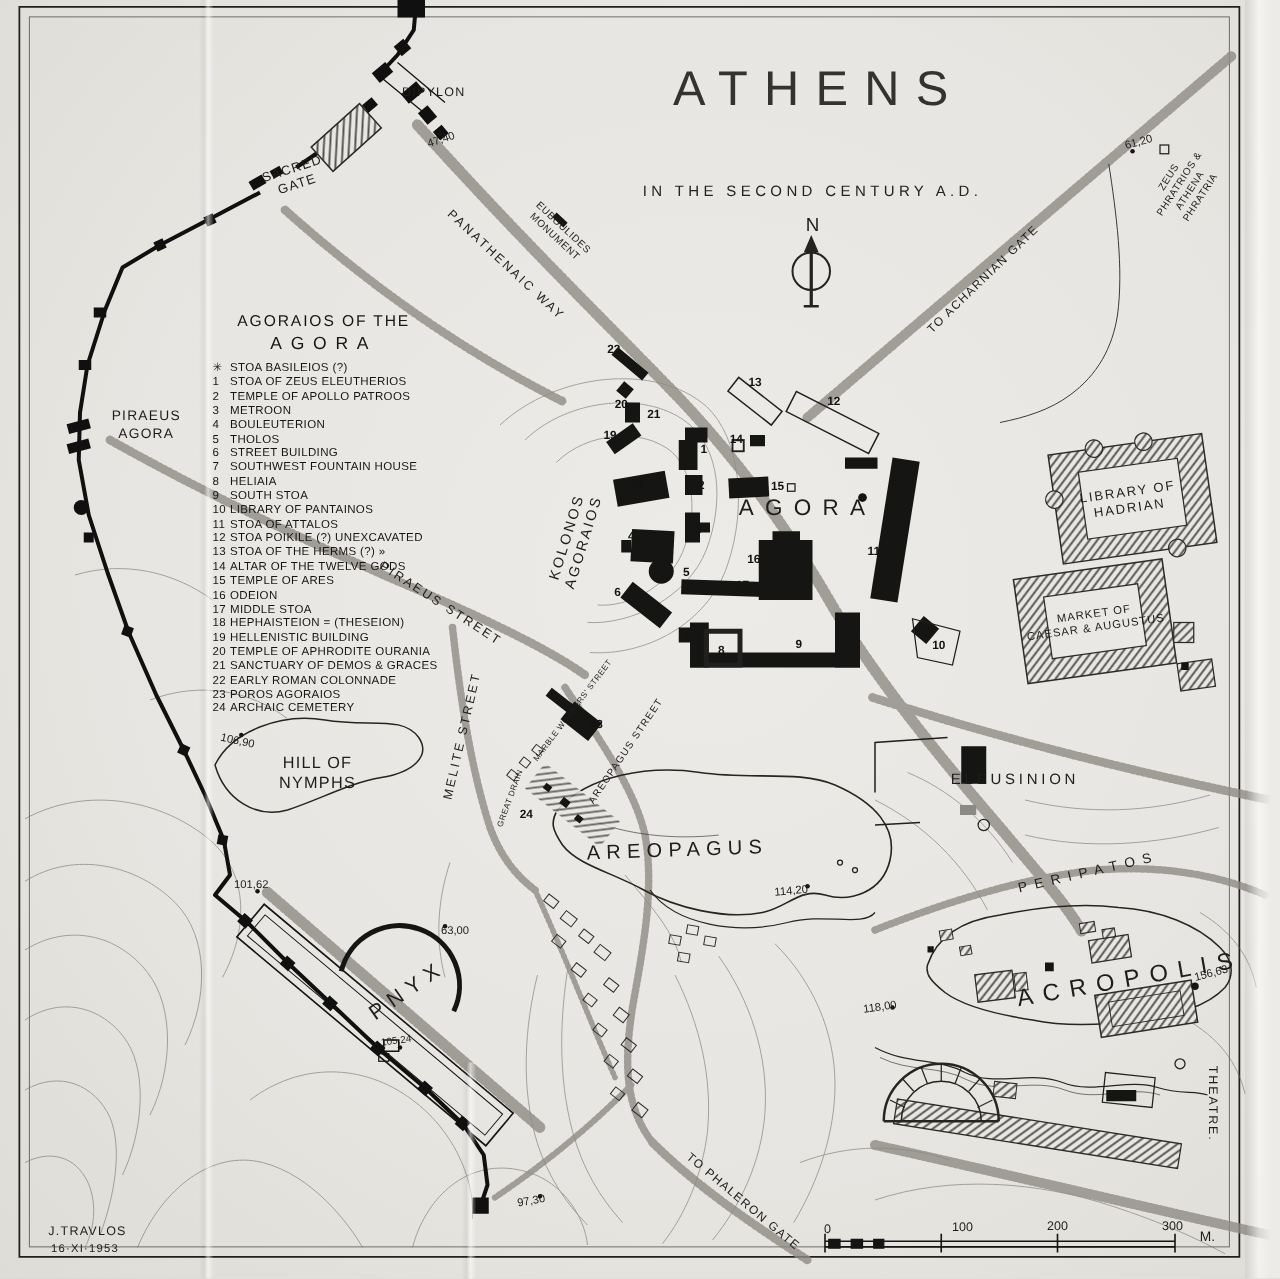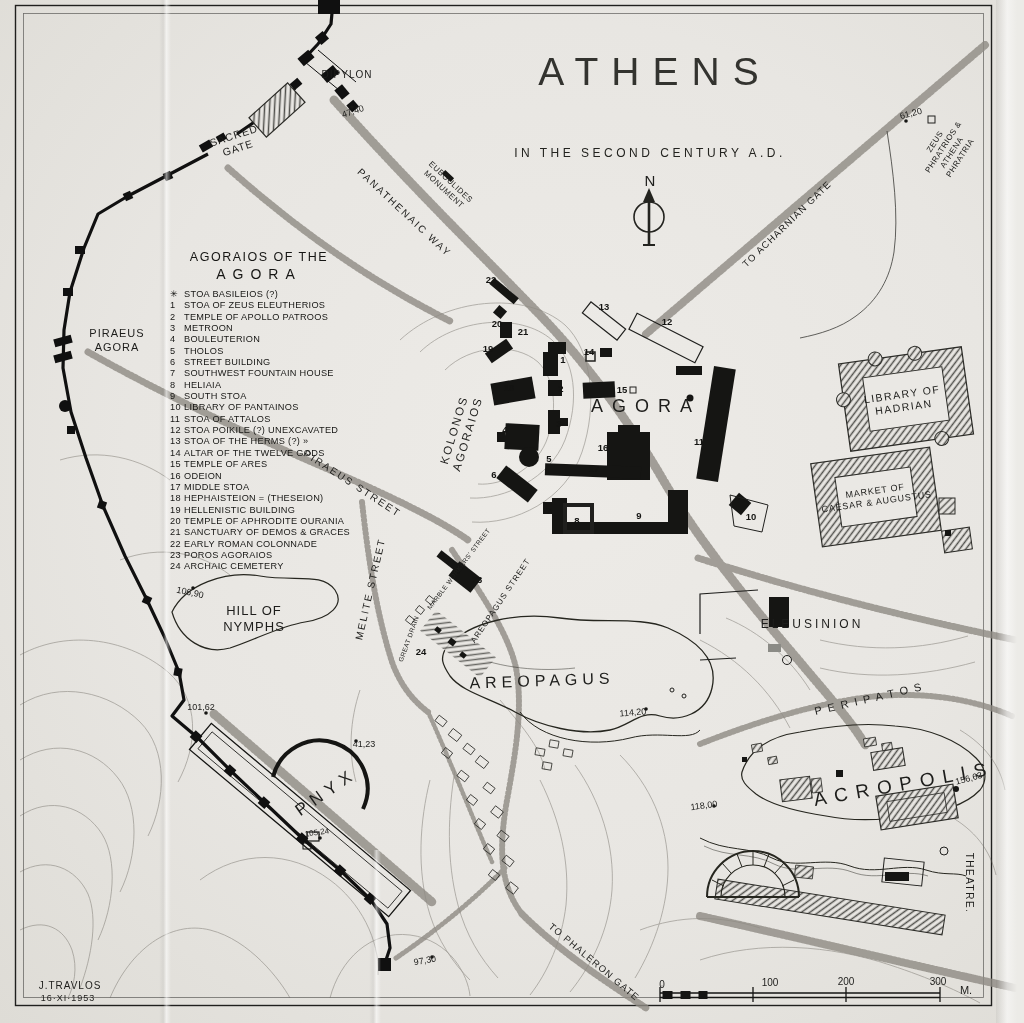--- a/index.html
+++ b/index.html
@@ -601,21 +601,21 @@
       <div class="lbl" style="left: 352px; top: 484px; font-size: 10px; letter-spacing: 2px; transform: translate(-50%, -50%) rotate(33deg);">PIRAEUS STREET</div>
       <div class="lbl" style="left: 371px; top: 589px; font-size: 10px; letter-spacing: 2px; transform: translate(-50%, -50%) rotate(-77deg);">MELITE STREET</div>
       <div class="lbl" style="left: 459px; top: 569px; font-size: 6.5px; letter-spacing: 0.4px; transform: translate(-50%, -50%) rotate(-53deg);">MARBLE WORKERS' STREET</div>
       <div class="lbl" style="left: 501px; top: 601px; font-size: 8px; letter-spacing: 1px; transform: translate(-50%, -50%) rotate(-56deg);">AREOPAGUS STREET</div>
       <div class="lbl" style="left: 409px; top: 639px; font-size: 6.5px; letter-spacing: 0.4px; transform: translate(-50%, -50%) rotate(-70deg);">GREAT DRAIN</div>
       <div class="lbl" style="left: 254px; top: 619px; font-size: 13px; letter-spacing: 1px; transform: translate(-50%, -50%) rotate(0deg);">HILL OF
 NYMPHS</div>
       <div class="lbl" style="left: 190px; top: 593px; font-size: 9px; transform: translate(-50%, -50%) rotate(12deg);">106,90</div>
       <div class="lbl" style="left: 201px; top: 708px; font-size: 9px; transform: translate(-50%, -50%) rotate(0deg);">101,62</div>
       <div class="lbl" style="left: 326px; top: 792px; font-size: 17px; letter-spacing: 6px; transform: translate(-50%, -50%) rotate(-35deg);">PNYX</div>
-      <div class="lbl" style="left: 364px; top: 745px; font-size: 9px; transform: translate(-50%, -50%) rotate(0deg);">41,23</div>
+      <div class="lbl" style="left: 364px; top: 745px; font-size: 9px; transform: translate(-50%, -50%) rotate(0deg);">63,00</div>
       <div class="lbl" style="left: 317px; top: 833px; font-size: 8px; transform: translate(-50%, -50%) rotate(-8deg);">105,24</div>
       <div class="lbl" style="left: 542px; top: 681px; font-size: 16px; letter-spacing: 5px; transform: translate(-50%, -50%) rotate(-2deg);">AREOPAGUS</div>
       <div class="lbl" style="left: 633px; top: 713px; font-size: 9px; transform: translate(-50%, -50%) rotate(-5deg);">114,20</div>
       <div class="lbl" style="left: 812px; top: 612px; font-size: 12px; letter-spacing: 3px; transform: translate(-50%, -50%) rotate(0deg); margin-top: 12px;">ELEUSINION</div>
       <div class="lbl" style="left: 871px; top: 699px; font-size: 11px; letter-spacing: 6px; transform: translate(-50%, -50%) rotate(-13deg);">PERIPATOS</div>
       <div class="lbl" style="left: 904px; top: 784px; font-size: 19px; letter-spacing: 8px; transform: translate(-50%, -50%) rotate(-10deg);">ACROPOLIS</div>
       <div class="lbl" style="left: 969px; top: 779px; font-size: 9px; transform: translate(-50%, -50%) rotate(-15deg);">156,63</div>
       <div class="lbl" style="left: 704px; top: 806px; font-size: 9px; transform: translate(-50%, -50%) rotate(-8deg);">118,00</div>
       <div class="lbl" style="left: 969px; top: 883px; font-size: 10px; letter-spacing: 1.5px; transform: translate(-50%, -50%) rotate(90deg);">THEATRE.</div>
       <div class="lbl" style="left: 594px; top: 962px; font-size: 9.5px; letter-spacing: 1.2px; transform: translate(-50%, -50%) rotate(40deg);">TO PHALERON GATE</div>

